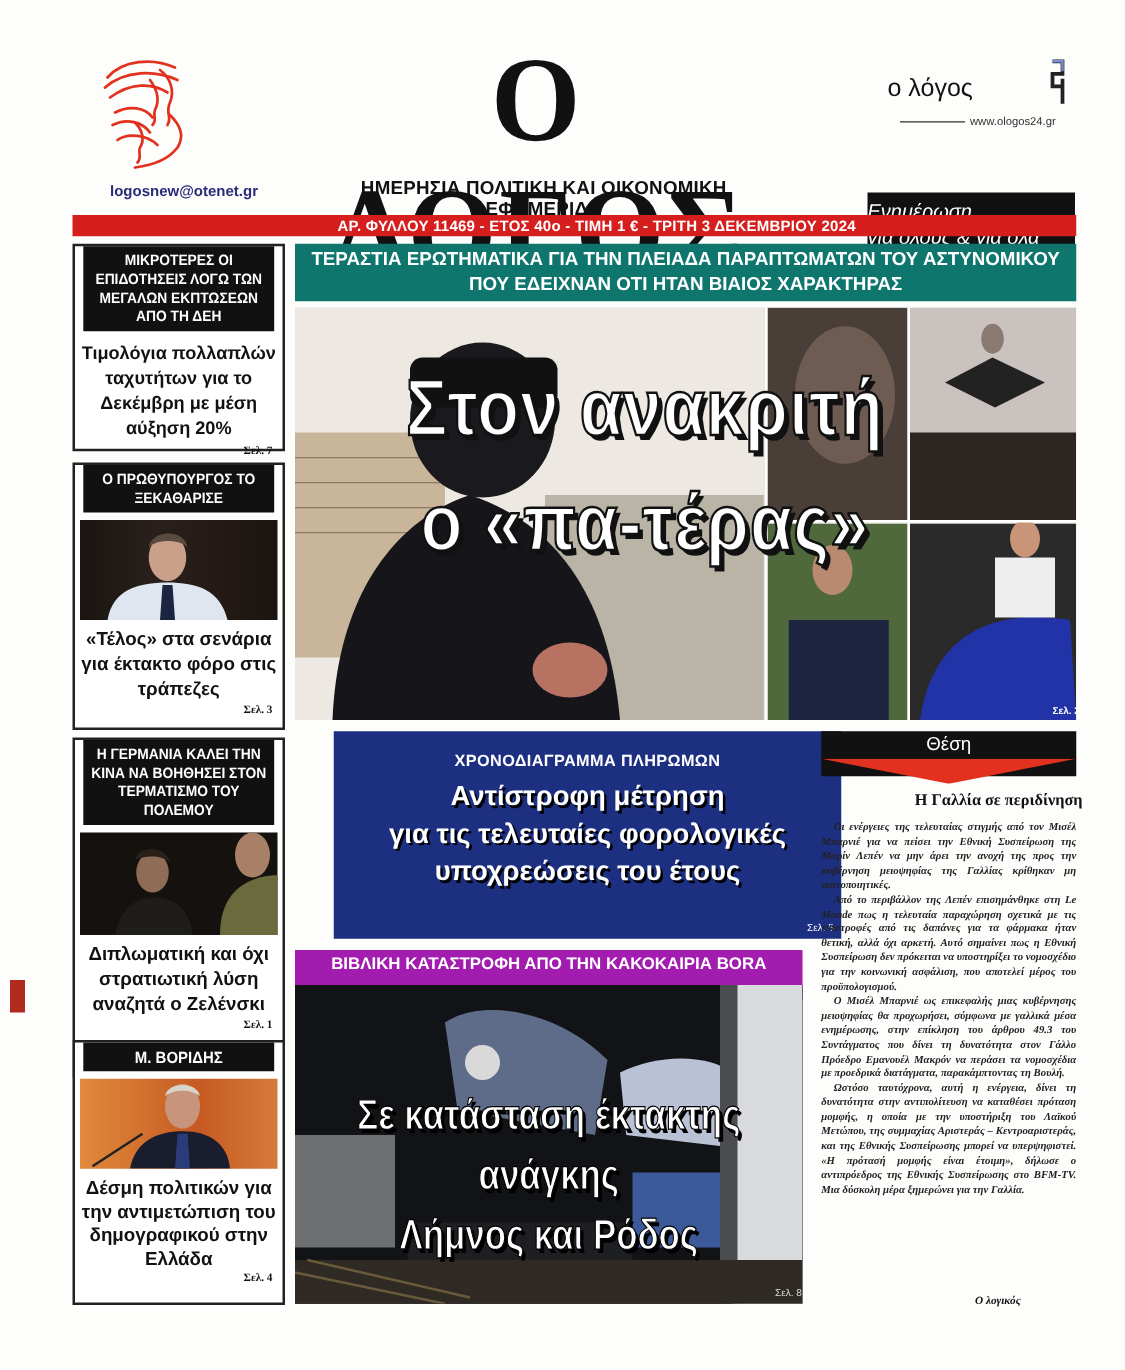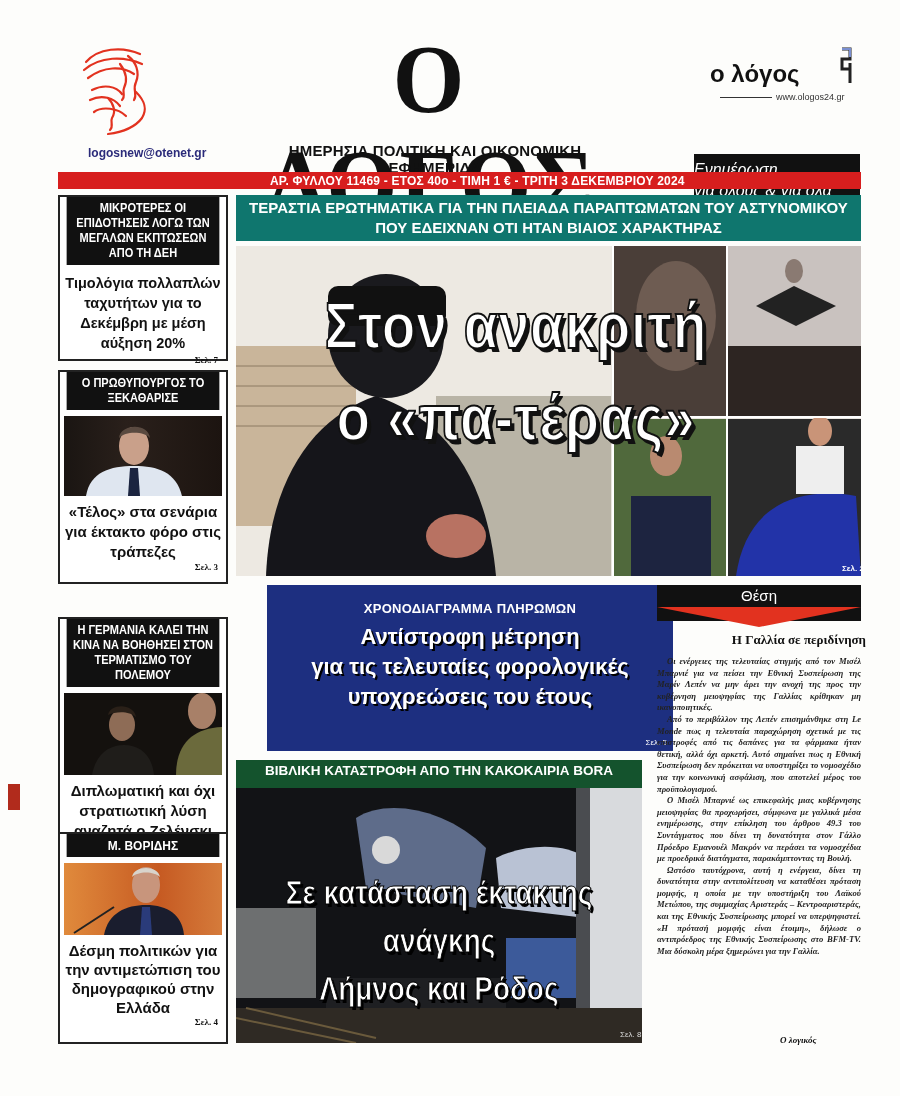--- a/index.html
+++ b/index.html
@@ -4,21 +4,21 @@
 <style>
   * { box-sizing: border-box; margin: 0; padding: 0; }
   body { width: 900px; height: 1096px; background: #fdfdfb; position: relative; overflow: hidden; font-family: "Liberation Sans", sans-serif; color: #111; }
   .abs { position: absolute; }
 
   
   .logo-art { left: 78px; top: 42px; width: 80px; height: 98px; }
   .email { left: 88px; top: 146px; width: 150px; font-size: 12px; font-weight: bold; color: #2b2b7a; }
   .title { left: 232px; top: 32px; width: 395px; text-align: center; font-family: "Liberation Serif", serif; font-weight: bold; font-size: 92px; line-height: 100px; letter-spacing: 2px; transform: scaleY(1.05); }
   .subtitle { left: 240px; top: 142px; width: 390px; text-align: center; font-size: 15px; font-weight: bold; letter-spacing: 0.2px; }
-  .promo-logo { left: 710px; top: 60px; font-size: 24px; color: #111; font-weight: bold; }
+  .promo-logo { left: 710px; top: 60px; font-size: 20px; color: #111; }
   .promo-24 { left: 840px; top: 45px; width: 14px; height: 40px; }
   .promo-url { left: 720px; top: 92px; font-size: 9px; color: #333; }
   .promo-line { left: 720px; top: 97px; width: 52px; height: 1px; background: #333; }
   .promo-box { left: 694px; top: 112px; width: 166px; height: 54px; background: #111; color: #fff; text-align: left; font-style: italic; font-size: 16px; line-height: 21px; padding-top: 5px; margin-top: 42px; }
 
   .redbar { left: 58px; top: 172px; width: 803px; height: 17px; background: #d71e1e; }
   .issue-info { left: 270px; top: 174px; font-size: 12px; font-weight: bold; color: #fff; letter-spacing: 0.2px; }
 
   
   .side-box { left: 58px; width: 170px; border: 2px solid #222; background: #fff; }
@@ -32,21 +32,21 @@
   .lead-photo { left: 236px; top: 246px; width: 625px; height: 330px; overflow: hidden; background: #eae6e0; }
   .lead-headline { left: 236px; top: 280px; width: 560px; text-align: center; font-size: 64px; font-weight: bold; line-height: 92px; color: #fff; transform: scaleX(0.86); -webkit-text-stroke: 2px #111; text-shadow: 4px 4px 0 #111; letter-spacing: 1px; }
 
   
   .blue-box { left: 236px; top: 585px; width: 406px; height: 166px; background: #1d2f80; color: #fff; text-align: center; margin-left: 31px; }
   .blue-kicker { font-size: 13px; font-weight: bold; padding-top: 16px; letter-spacing: 0.3px; }
   .blue-head { font-size: 22px; font-weight: bold; line-height: 30px; padding-top: 6px; text-shadow: 2px 2px 0 #000; }
   .blue-page { position: absolute; right: 6px; bottom: 4px; font-size: 8px; }
 
   
-  .storm-kicker { left: 236px; top: 760px; width: 406px; height: 40px; background: #14532d; color: #fff; text-align: center; font-size: 13.5px; line-height: 22px; font-weight: bold; }
+  .storm-kicker { left: 236px; top: 760px; width: 406px; height: 40px; background: #a21caf; color: #fff; text-align: center; font-size: 13.5px; line-height: 22px; font-weight: bold; }
   .storm-photo { left: 236px; top: 788px; width: 406px; height: 255px; background: #15161a; overflow: hidden; }
   .storm-head { left: 236px; top: 868px; width: 406px; text-align: center; font-size: 34px; font-weight: bold; line-height: 48px; color: #fff; transform: scaleX(0.82); text-shadow: 3px 3px 0 #000; -webkit-text-stroke: 1px #000; }
   .storm-page { left: 620px; top: 1030px; font-size: 8px; color: #ddd; }
 
   
   .op-banner { left: 657px; top: 585px; width: 204px; height: 36px; background: #111; color: #fff; text-align: center; font-size: 15px; line-height: 22px; }
   .op-chevron { left: 657px; top: 607px; width: 204px; height: 20px; }
   .op-title { left: 652px; top: 632px; width: 214px; text-align: right; font-family: Liberation Serif, serif; font-weight: bold; font-size: 13px; }
   .op-body { left: 657px; top: 656px; width: 204px; font-family: "Liberation Serif", serif; font-size: 8.6px; line-height: 11.6px; font-weight: bold; font-style: italic; text-align: justify; color: #222; }
   .op-body p { text-indent: 10px; }
@@ -105,21 +105,21 @@
       <ellipse cx="70" cy="30" rx="15" ry="19" fill="#c9a08a"></ellipse>
       <path d="M55 22 C56 8, 84 6, 86 22 C82 16, 62 14, 55 22Z" fill="#5a4a40"></path>
       <path d="M22 80 C26 56, 46 50, 70 50 C94 50, 112 56, 118 80Z" fill="#dfe6f0"></path>
       <path d="M66 52 L74 52 L76 80 L64 80Z" fill="#1b2440"></path>
     </svg>
   </div>
   <div class="side-head">«Τέλος» στα σενάρια για έκτακτο φόρο στις τράπεζες</div>
   <div class="side-page">Σελ. 3</div>
 </div>
 
-<div class="abs side-box" style="top:617px;height:237px;">
+<div class="abs side-box" style="top:590px;height:272px;">
   <div class="side-kicker">Η ΓΕΡΜΑΝΙΑ ΚΑΛΕΙ ΤΗΝ ΚΙΝΑ ΝΑ ΒΟΗΘΗΣΕΙ ΣΤΟΝ ΤΕΡΜΑΤΙΣΜΟ ΤΟΥ ΠΟΛΕΜΟΥ</div>
   <div class="side-photo" style="height:82px;background:#14110e;position:relative;overflow:hidden;">
     <svg width="162" height="82" viewBox="0 0 162 82">
       <ellipse cx="58" cy="32" rx="13" ry="16" fill="#8e6c56"></ellipse>
       <path d="M44 22 C46 10, 70 10, 72 24 C66 18, 52 18, 44 22Z" fill="#2a2018"></path>
       <path d="M28 82 C32 60, 46 52, 60 52 C76 52, 88 62, 90 82Z" fill="#1f1d1a"></path>
       <path d="M112 82 C112 50, 130 34, 162 34 V82Z" fill="#6b6a3c"></path>
       <ellipse cx="138" cy="18" rx="14" ry="18" fill="#a88068"></ellipse>
     </svg>
   </div>

